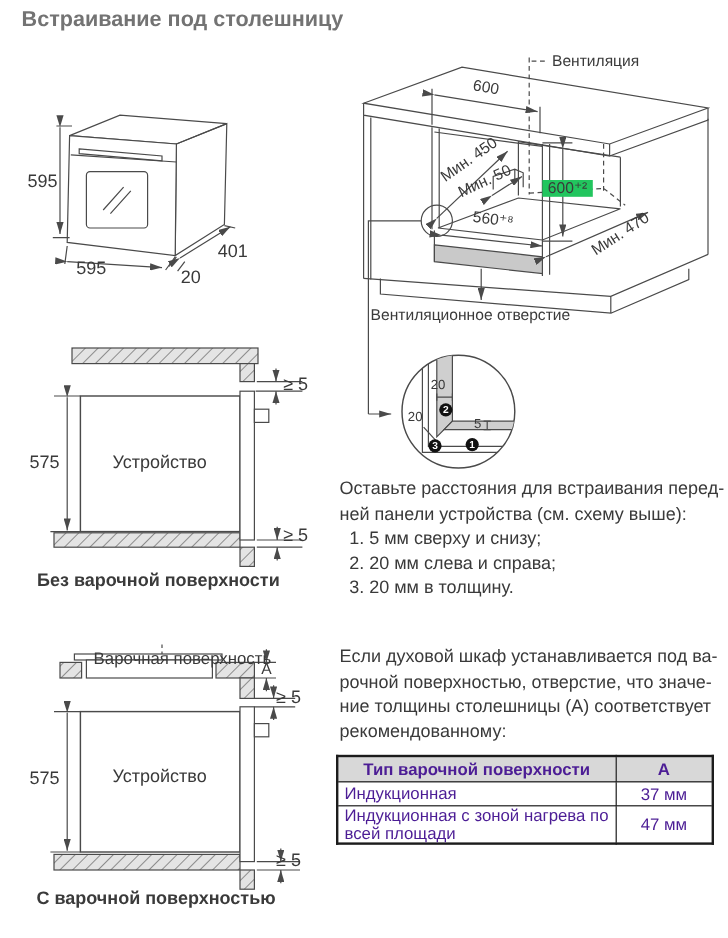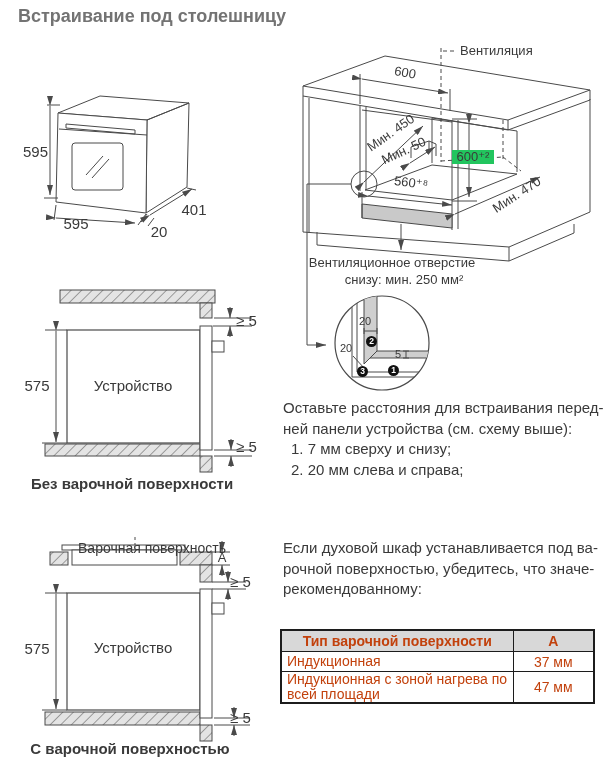--- a/index.html
+++ b/index.html
@@ -13,21 +13,21 @@
   .f14{font-size:14px;}
   .bold{font-weight:bold;}
   .title{position:absolute;left:18px;top:6px;font-size:18px;font-weight:bold;color:#737373;}
   .badge{position:absolute;width:11px;height:11px;border-radius:50%;background:#111;color:#fff;
          font-size:8.5px;font-weight:bold;text-align:center;line-height:11px;}
   .whitebg{background:#22c55e;padding:0 1px;}
   .para{position:absolute;font-size:15px;color:#3a3a3a;}
   .tline{display:block;line-height:20.5px;white-space:nowrap;}
   .indent{margin-left:8px;}
   table.hob{position:absolute;left:280px;top:629px;width:313px;border-collapse:collapse;
-            font-size:14px;color:#c2410c;border:2px solid #1c1c1c;table-layout:fixed;}
+            font-size:14px;color:#4c1d95;border:2px solid #1c1c1c;table-layout:fixed;}
   table.hob th,table.hob td{border:1px solid #1c1c1c;vertical-align:middle;padding:0;}
   table.hob th{background:#d8d8d8;font-weight:bold;text-align:center;height:20px;}
   table.hob td.t1{text-align:left;padding-left:5px;line-height:15px;}
   table.hob td.t2{text-align:center;}
   tr.h22{height:20px;} tr.h32{height:30px;}
 </style>
 </head>
 <body>
 
 <div id="page">
@@ -173,21 +173,20 @@
   <span class="lbl f15 c" style="left:146px;top:224px;width:26px;">20</span>
 
   <span class="lbl" style="left:460px;top:44px;">Вентиляция</span>
   <span class="lbl c" style="left:386px;top:66px;width:38px;transform:rotate(10deg);">600</span>
   <span class="lbl c" style="left:357px;top:126px;width:68px;transform:rotate(-35deg);">Мин. 450</span>
   <span class="lbl c" style="left:375px;top:144px;width:58px;transform:rotate(-25deg);">Мин. 50</span>
   <span class="lbl c" style="left:388px;top:176px;width:46px;transform:rotate(7deg);">560⁺⁸</span>
   <span class="lbl c whitebg" style="left:452px;top:150px;width:40px;">600⁺²</span>
   <span class="lbl c" style="left:483px;top:188px;width:68px;transform:rotate(-33deg);">Мин. 470</span>
   <span class="lbl c" style="left:302px;top:256px;width:180px;">Вентиляционное отверстие</span>
-  <span class="lbl c" style="left:314px;top:273px;width:180px;">снизу: мин. 250 мм²</span>
 
   <span class="lbl f11 c" style="left:353px;top:315px;width:24px;">20</span>
   <span class="lbl f11 c" style="left:334px;top:342px;width:24px;">20</span>
   <span class="lbl f11 c" style="left:391px;top:348px;width:14px;">5</span>
   <span class="badge" style="left:366px;top:336px;">2</span>
   <span class="badge" style="left:357px;top:366px;">3</span>
   <span class="badge" style="left:388px;top:365px;">1</span>
 
   <span class="lbl f15 c" style="left:22px;top:378px;width:30px;">575</span>
   <span class="lbl f15 c" style="left:77px;top:378px;width:112px;">Устройство</span>
@@ -199,27 +198,29 @@
   <span class="lbl c" style="left:214px;top:551px;width:16px;">А</span>
   <span class="lbl f15" style="left:230px;top:574px;">≥ 5</span>
   <span class="lbl f15 c" style="left:22px;top:641px;width:30px;">575</span>
   <span class="lbl f15 c" style="left:77px;top:640px;width:112px;">Устройство</span>
   <span class="lbl f15" style="left:230px;top:710px;">≥ 5</span>
   <span class="lbl f15 c bold" style="left:18px;top:741px;width:224px;">С варочной поверхностью</span>
 
   <div class="para" style="left:283px;top:398px;width:322px;">
     <span class="tline">Оставьте расстояния для встраивания перед-</span>
     <span class="tline">ней панели устройства (см. схему выше):</span>
-    <span class="tline indent">1. 7 мм сверху и снизу;</span>
+    <span class="tline indent">1. 5 мм сверху и снизу;</span>
     <span class="tline indent">2. 20 мм слева и справа;</span>
+    <span class="tline indent">3. 20 мм в толщину.</span>
   </div>
 
   <div class="para" style="left:283px;top:538px;width:324px;">
     <span class="tline">Если духовой шкаф устанавливается под ва-</span>
-    <span class="tline">рочной поверхностью, убедитесь, что значе-</span>
+    <span class="tline">рочной поверхностью, отверстие, что значе-</span>
+    <span class="tline">ние толщины столешницы (А) соответствует</span>
     <span class="tline">рекомендованному:</span>
   </div>
 
   <table class="hob">
     <colgroup>
         <col style="width:232px;">
         <col style="width:81px;">
       </colgroup>
     <tbody>
         <tr class="h22">

